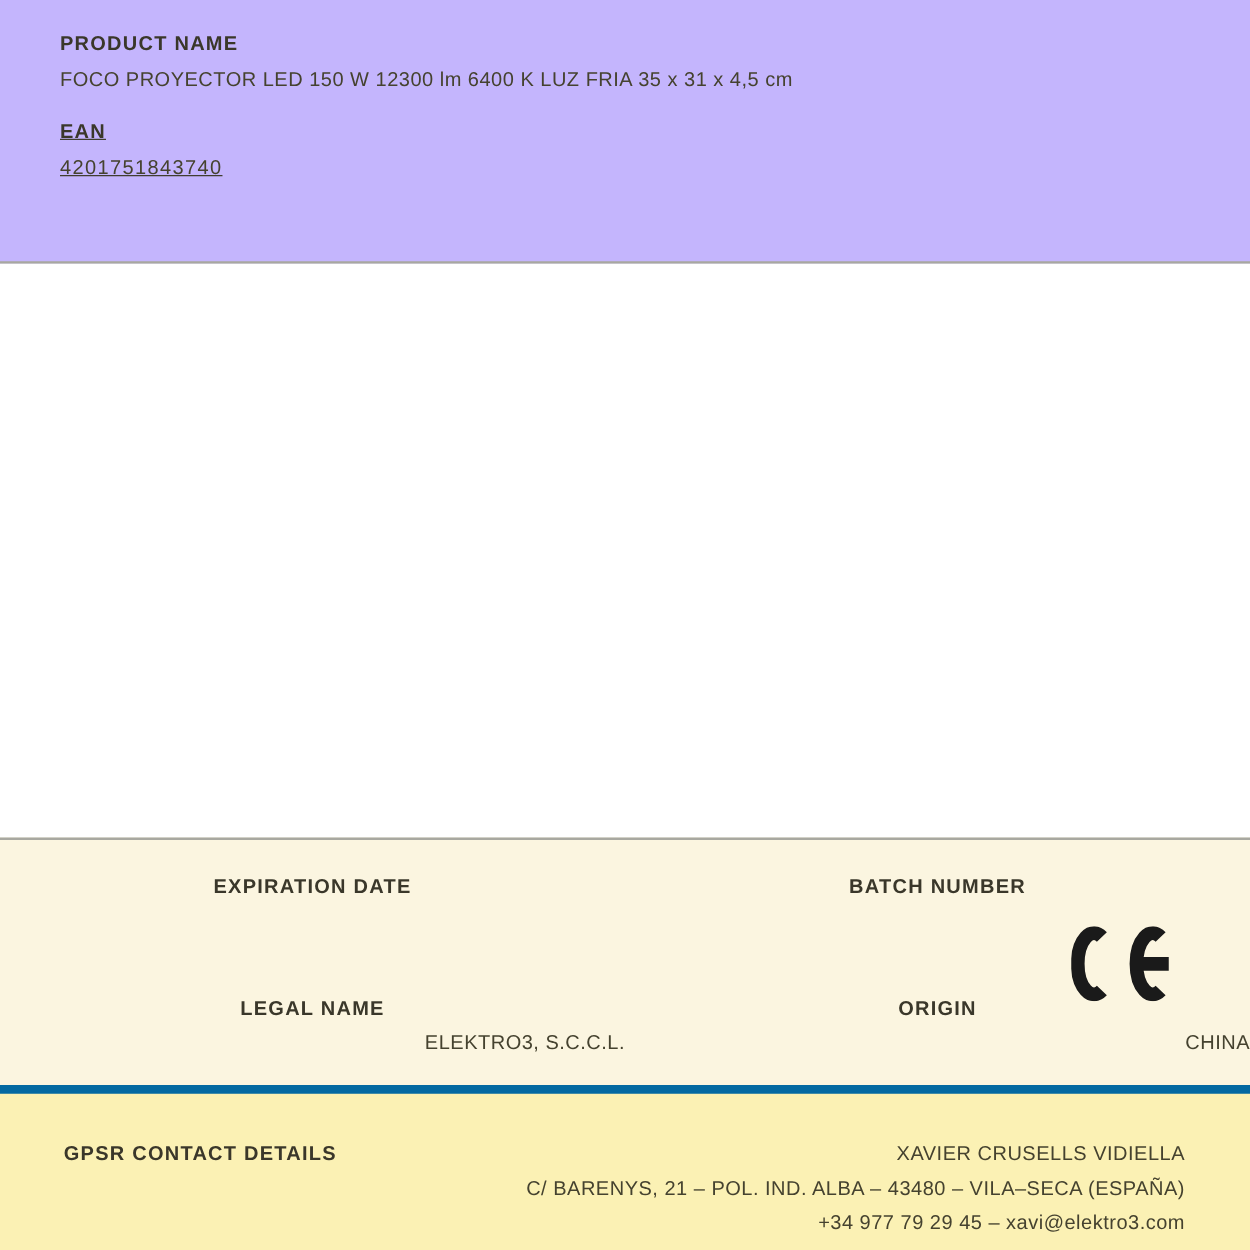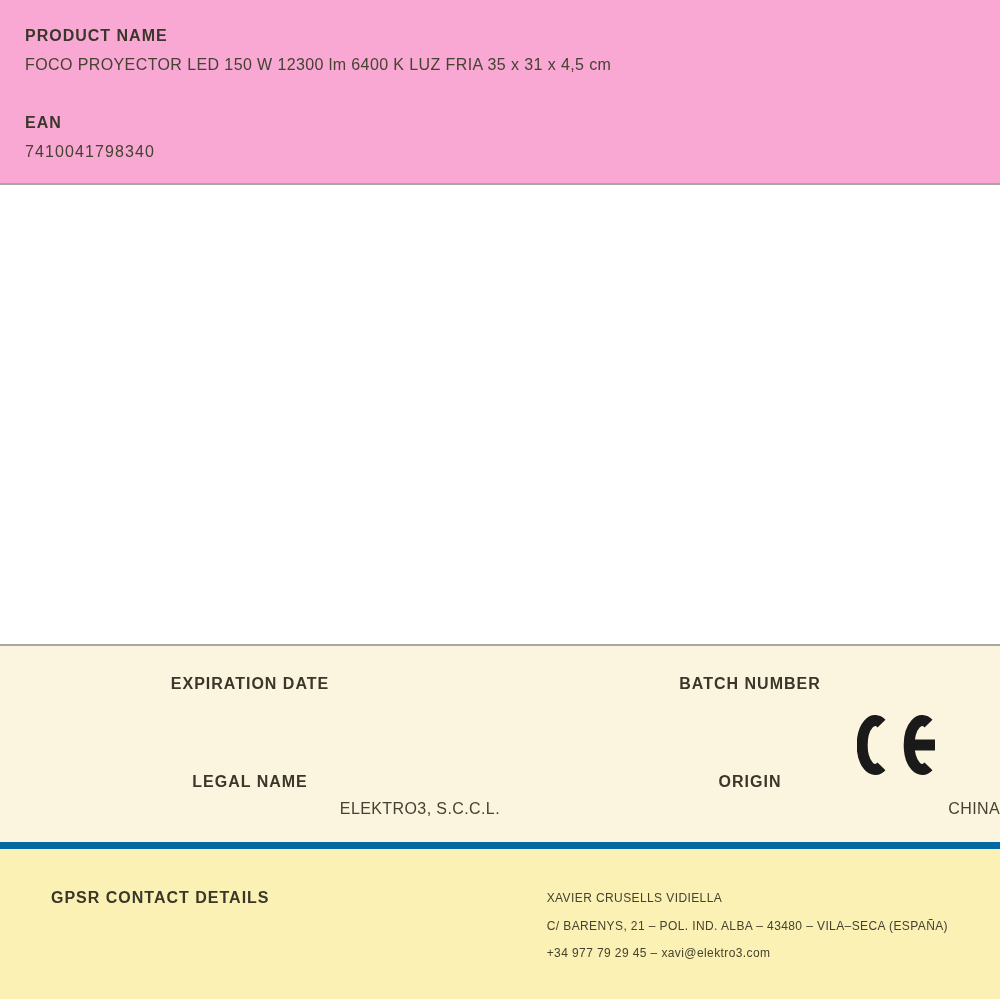--- a/index.html
+++ b/index.html
@@ -10,40 +10,40 @@
     height: 1000px;
     background: #ffffff;
     font-family: "Liberation Sans", sans-serif;
     color: #403D30;
     overflow: hidden;
   }
   .sec { width: 100%; }
 
   
   .sec-top {
-    height: 185px;
-    background: #f9a8d4;
+    height: 211px;
+    background: #c4b5fd;
     border-bottom: 2px solid #A8A8A0;
-    padding: 27px 51px 0 25px;
+    padding: 27px 51px 0 48px;
   }
   .field-label {
     font-size: 16px;
     font-weight: bold;
     letter-spacing: 1px;
     color: #3A372A;
     line-height: 17px;
   }
   .field-value {
     margin-top: 12px;
     font-size: 16px;
     letter-spacing: 0.4px;
     color: #45422F;
     line-height: 18px;
   }
-  .field-ean { margin-top: 40px; }
+  .field-ean { margin-top: 23px; text-decoration: underline; }
   .ean-value { letter-spacing: 1.1px; }
 
   
   .sec-blank {
     height: 459px;
     background: #ffffff;
   }
 
   
   .sec-info {
@@ -90,43 +90,43 @@
   }
   .gpsr-label {
     font-size: 16px;
     font-weight: bold;
     letter-spacing: 1px;
     color: #3A372A;
     line-height: 18px;
     white-space: nowrap;
   }
   .gpsr-contact {
-    text-align: left;
-    font-size: 12px;
+    text-align: right;
+    font-size: 16px;
     letter-spacing: 0.4px;
     color: #45422F;
   }
   .gpsr-contact .contact-line {
     line-height: 18px;
     margin-bottom: 9.5px;
   }
 </style>
 </head>
 <body>
 
 <div class="page">
 
   <header class="sec sec-top">
     <div class="field">
       <div class="field-label">PRODUCT NAME</div>
       <div class="field-value">FOCO PROYECTOR LED 150 W 12300 lm 6400 K LUZ FRIA 35 x 31 x 4,5 cm</div>
     </div>
     <div class="field field-ean">
       <div class="field-label">EAN</div>
-      <div class="field-value ean-value">7410041798340</div>
+      <div class="field-value ean-value">4201751843740</div>
     </div>
   </header>
 
   <main class="sec sec-blank"></main>
 
   <section class="sec sec-info">
     <div class="info-row info-row-1">
       <div class="info-cell">
         <div class="field-label">EXPIRATION DATE</div>
         <div class="info-value"></div>

